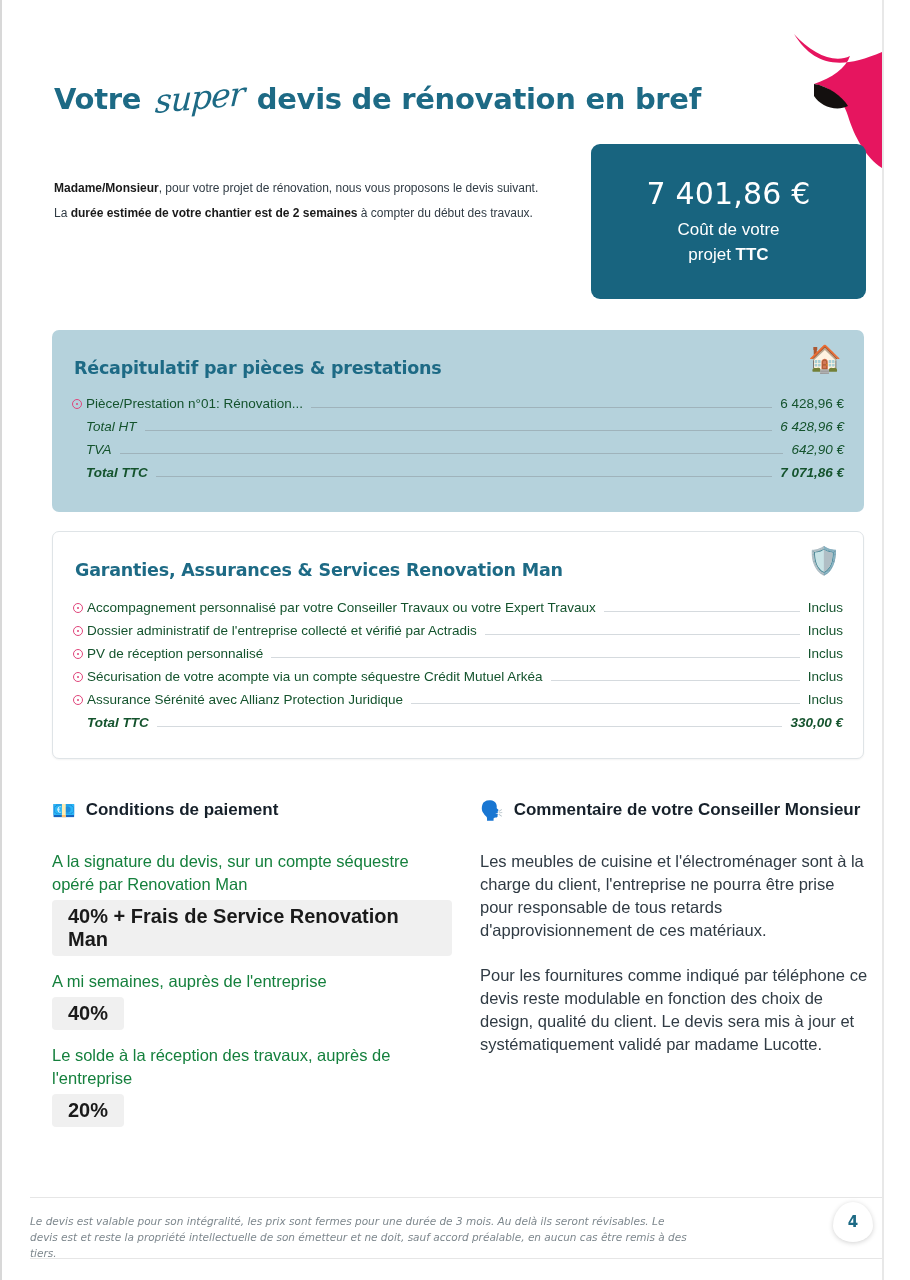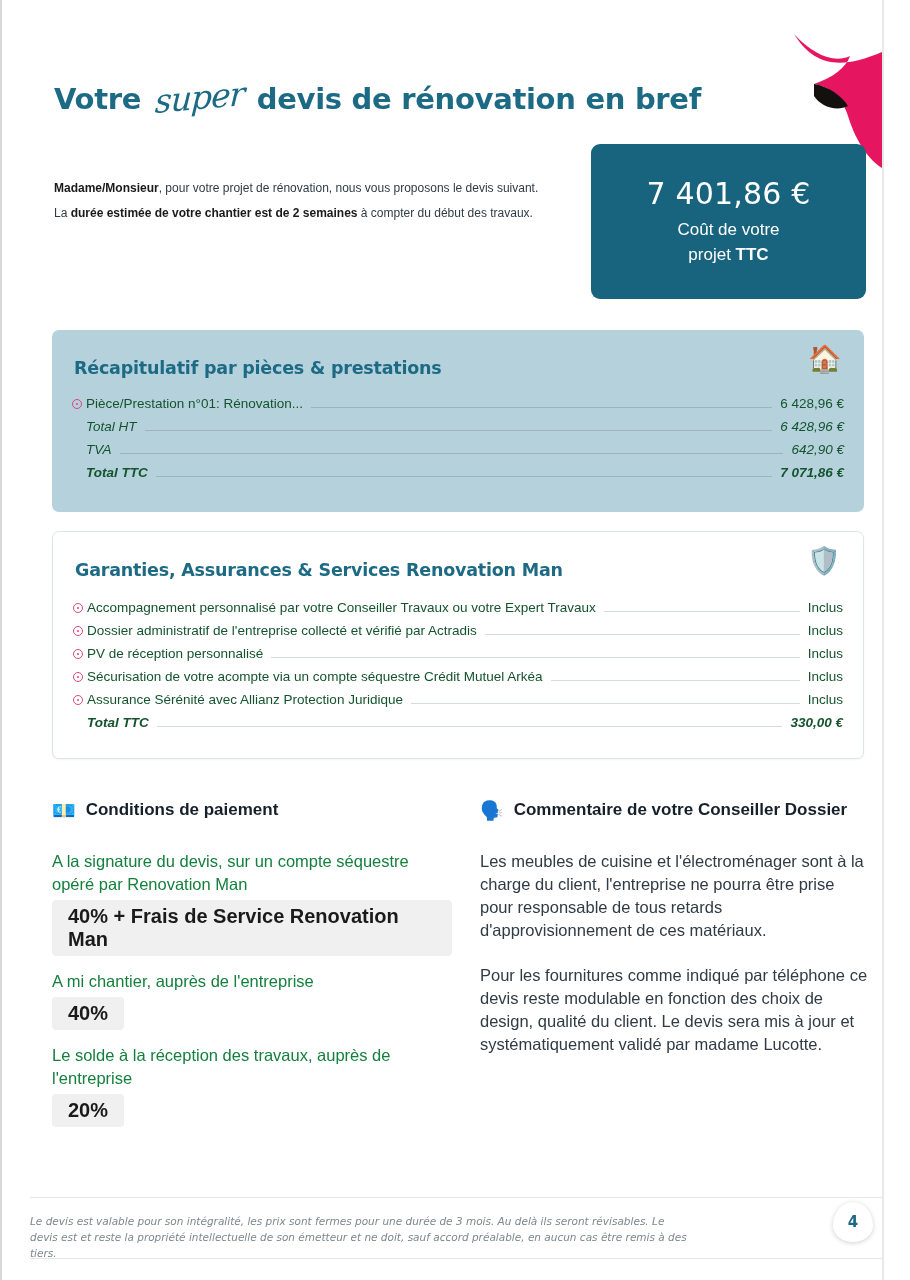--- a/index.html
+++ b/index.html
@@ -274,29 +274,29 @@
       </div>
   </div>
 
   <div class="col-left">
     <div class="sect-head">
       <span class="sicon">💶</span>
       <span>Conditions de paiement</span>
     </div>
     <div>
         <div><div class="pay-text">A la signature du devis, sur un compte séquestre opéré par Renovation Man</div><div class="pay-chip">40% + Frais de Service Renovation Man</div></div>
-        <div><div class="pay-text">A mi chantier, auprès de l'entreprise</div><div class="pay-chip">40%</div></div>
+        <div><div class="pay-text">A mi semaines, auprès de l'entreprise</div><div class="pay-chip">40%</div></div>
         <div><div class="pay-text">Le solde à la réception des travaux, auprès de l'entreprise</div><div class="pay-chip">20%</div></div>
       </div>
   </div>
 
   <div class="col-right">
     <div class="sect-head">
       <span class="sicon">🗣️</span>
-      <span>Commentaire de votre Conseiller Dossier</span>
+      <span>Commentaire de votre Conseiller Monsieur</span>
     </div>
     <div>
         <p class="comment-p">Les meubles de cuisine et l'électroménager sont à la charge du client, l'entreprise ne pourra être prise pour responsable de tous retards d'approvisionnement de ces matériaux.</p>
         <p class="comment-p">Pour les fournitures comme indiqué par téléphone ce devis reste modulable en fonction des choix de design, qualité du client. Le devis sera mis à jour et systématiquement validé par madame Lucotte.</p>
       </div>
   </div>
 
   <div class="footer-rule"></div>
   <div class="footer-text">Le devis est valable pour son intégralité, les prix sont fermes pour une durée de 3 mois. Au delà ils seront révisables. Le devis est et reste la propriété intellectuelle de son émetteur et ne doit, sauf accord préalable, en aucun cas être remis à des tiers.</div>
   <div class="page-badge">4</div>

